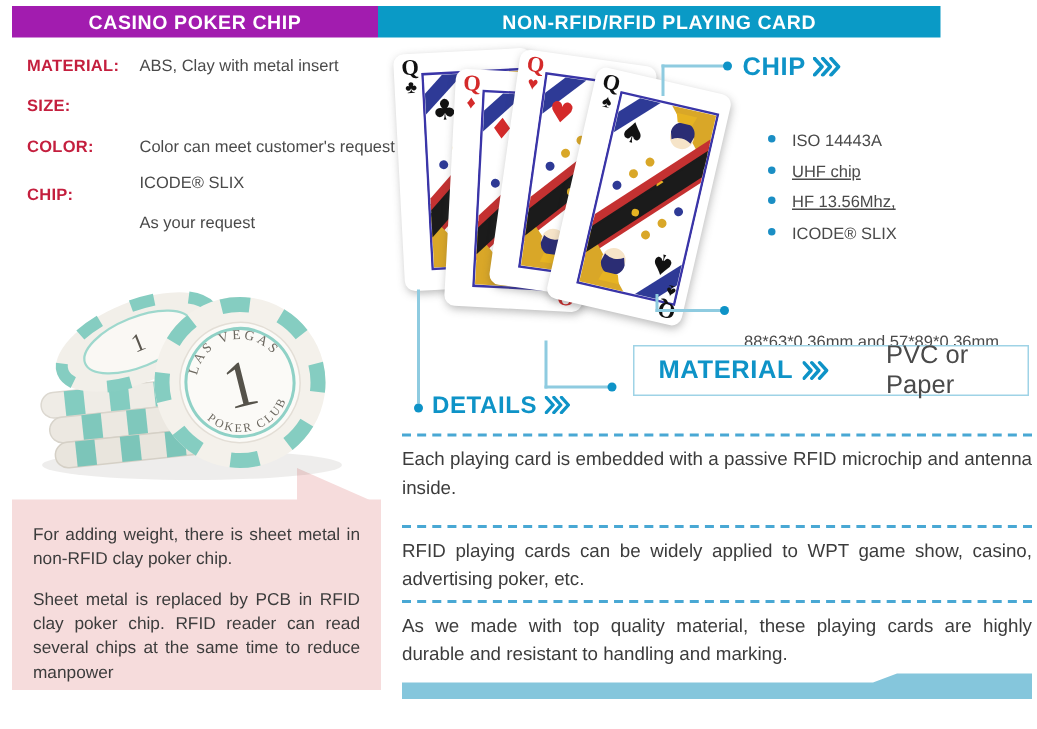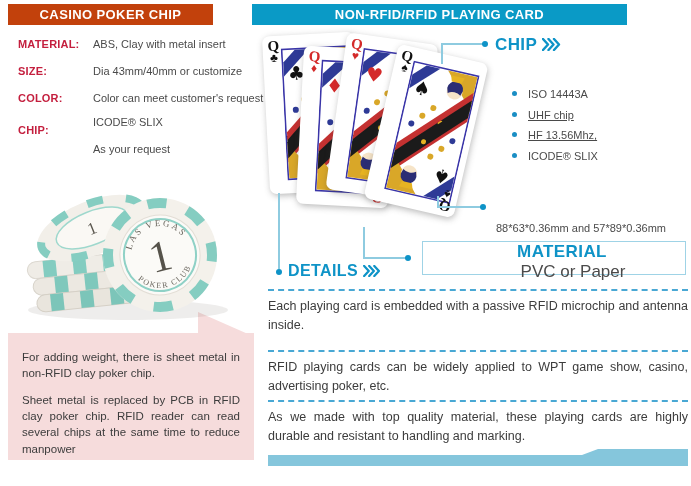--- a/index.html
+++ b/index.html
@@ -2,21 +2,21 @@
 <html><head>
 <meta charset="utf-8">
 <style>
   html,body{margin:0;padding:0;background:#fff;}
   .page{position:relative;width:691px;height:486px;background:#fff;overflow:hidden;
         font-family:"Liberation Sans",sans-serif;color:#3f3f3f;}
 
   
   .banner{position:absolute;top:4px;height:21px;line-height:21px;text-align:center;
           color:#fff;font-weight:bold;font-size:13px;letter-spacing:.4px;}
-  .banner-red{left:8px;width:205px;background:#c2410c;}
+  .banner-red{left:8px;width:244px;background:#a21caf;}
   .banner-blue{left:252px;width:375px;background:#0a9ac6;}
 
   
   .spec-label{position:absolute;left:18px;font-size:11px;font-weight:bold;color:#c41f3e;letter-spacing:.2px;}
   .spec-value{position:absolute;left:93px;font-size:11px;color:#4a4a4a;}
 
   
   .bubble{position:absolute;left:8px;top:333px;width:246px;height:127px;background:#f6dcdc;
           box-sizing:border-box;padding:16px 14px 10px 14px;font-size:11.5px;line-height:1.42;color:#3c3c3c;}
   .bubble p{margin:0 0 10px 0;text-align:justify;}
@@ -50,22 +50,22 @@
   .note{font-weight:bold;font-size:11.5px;color:#2da7d8;letter-spacing:0;}
 
   .bullets{position:absolute;left:512px;top:88px;z-index:7;}
   .bullet-row{height:20.5px;font-size:11px;color:#4a4a4a;white-space:nowrap;}
   .bullet-dot{display:inline-block;width:5px;height:5px;border-radius:50%;background:#1a8ec4;
               margin-right:11px;vertical-align:2px;}
   .ul{text-decoration:underline;}
 
   .dims{position:absolute;left:496px;top:222px;font-size:11px;color:#4a4a4a;}
 
-  .material-box{position:absolute;left:422px;top:241px;width:264px;height:34px;box-sizing:border-box;
-                border:1.5px solid #9fd3e6;background:#fff;z-index:7;display:flex;align-items:center;flex-direction:column;}
+  .material-box{position:absolute;left:422px;top:230px;width:264px;height:34px;box-sizing:border-box;
+                border:1.5px solid #9fd3e6;background:#fff;z-index:7;display:flex;align-items:center;}
   .material-box .mlabel{color:#0e93c7;font-weight:bold;font-size:17px;letter-spacing:.4px;margin-left:16px;}
   .material-box .mvalue{font-size:17px;color:#4a4a4a;margin-left:38px;}
 
   
   .dash{position:absolute;left:268px;width:420px;border-top:2px dashed #49a8d4;}
   .para{position:absolute;left:268px;width:420px;font-size:12.5px;line-height:1.5;
         color:#3c3c3c;text-align:justify;margin:0;}
 
   .bottom-bar{position:absolute;left:268px;top:447px;z-index:5;}
 </style>
@@ -98,21 +98,20 @@
 </svg>
 
 <div class="page">
 
   <div class="banner banner-red">CASINO POKER CHIP</div>
   <div class="banner banner-blue">NON-RFID/RFID PLAYING CARD</div>
 
   <div class="spec-label" style="top:38px">MATERIAL:</div>
   <div class="spec-value" style="top:38px">ABS, Clay with metal insert</div>
   <div class="spec-label" style="top:65px">SIZE:</div>
-  <div class="spec-value" style="top:65px">Dia 43mm/40mm or customize</div>
   <div class="spec-label" style="top:92px">COLOR:</div>
   <div class="spec-value" style="top:92px">Color can meet customer's request</div>
   <div class="spec-label" style="top:124px">CHIP:</div>
   <div class="spec-value" style="top:116px">ICODE® SLIX</div>
   <div class="spec-value" style="top:143px">As your request</div>
 
   <svg style="position:absolute;left:10px;top:158px;z-index:1" width="228" height="166" viewBox="0 0 228 166">
     <ellipse cx="118" cy="152" rx="100" ry="10" fill="rgba(90,80,70,0.10)"></ellipse>
 
     <g transform="rotate(-6 80 115)">

